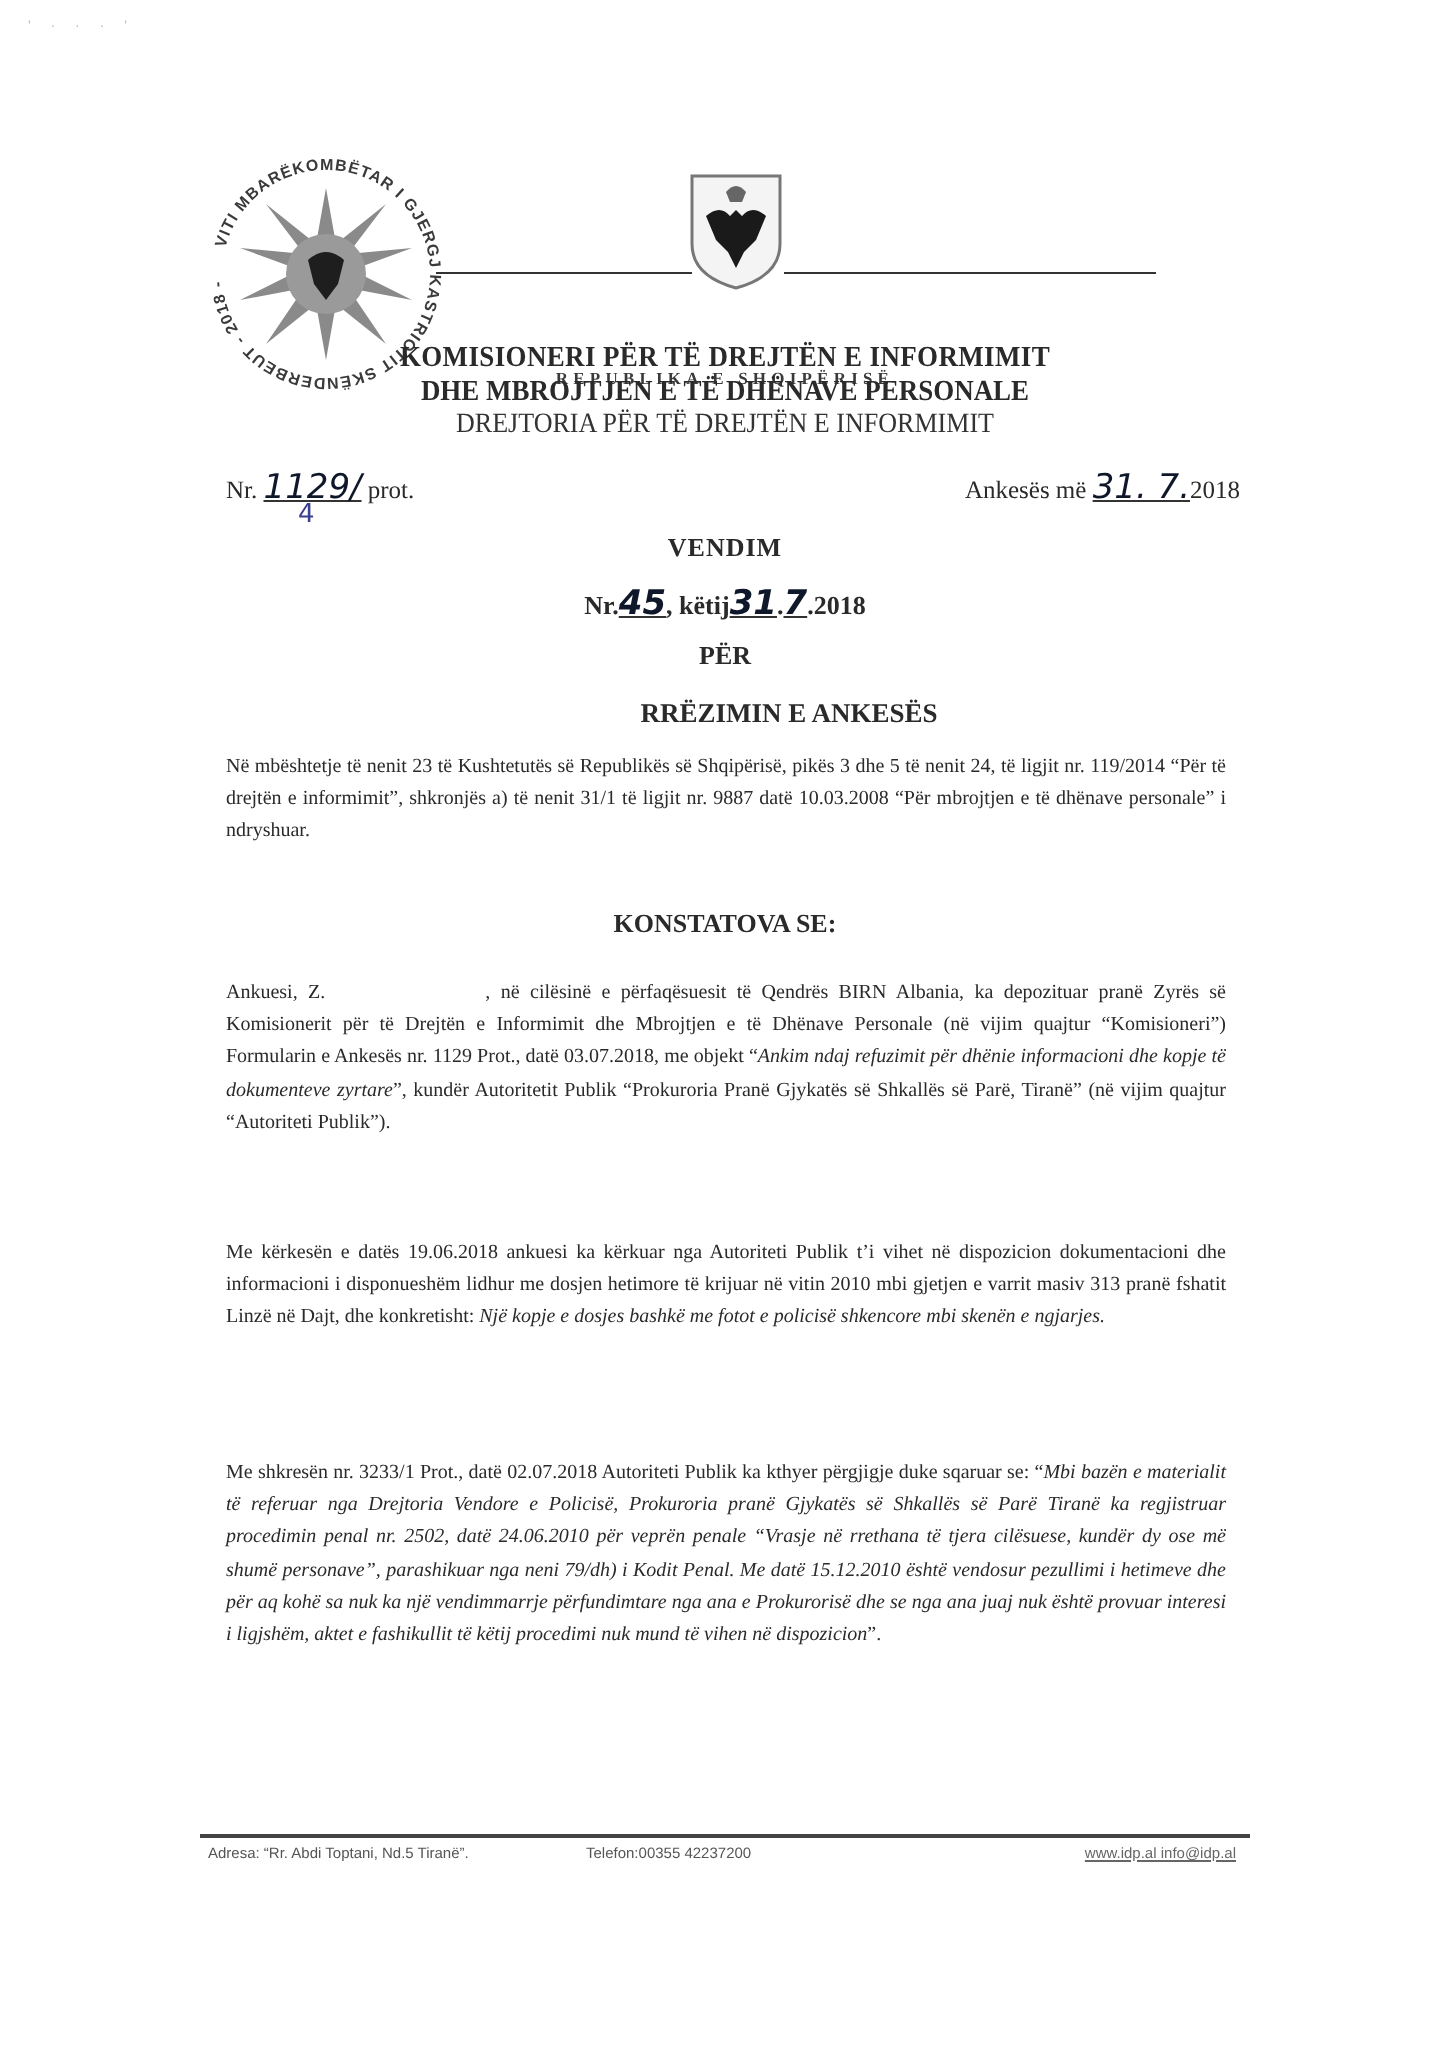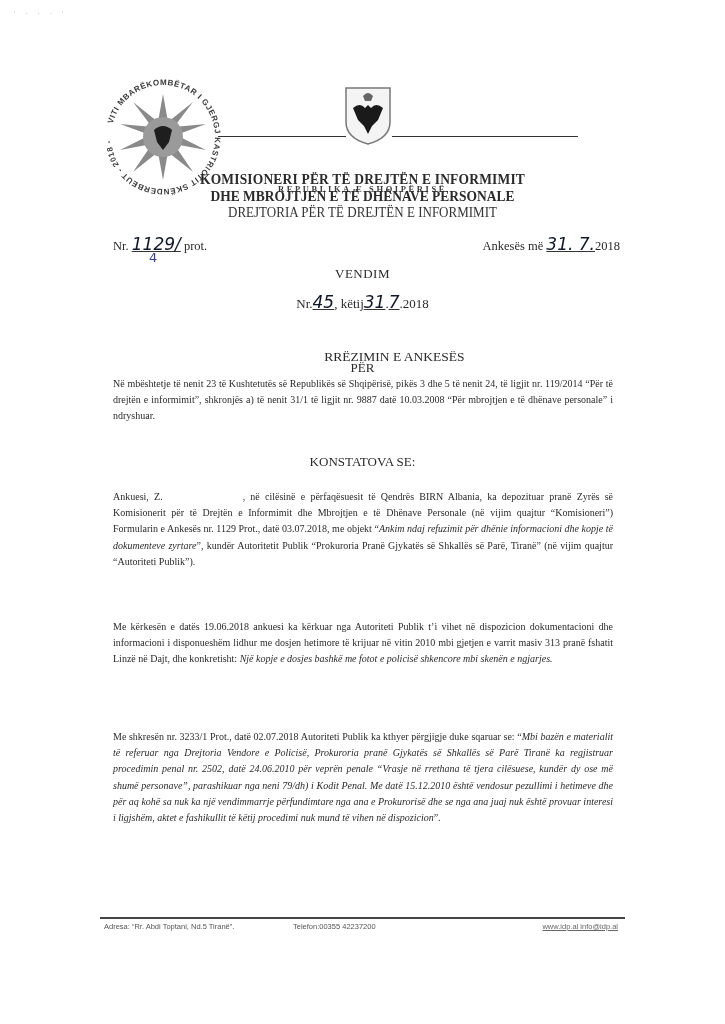--- a/index.html
+++ b/index.html
@@ -28,24 +28,24 @@
   .republika { top: 146px; margin-top: 38px; }
   .hline1, .hline2 { top: 136px; }
   .emblem { top: 86px; }
   .seal { top: 72px; }
 
   .ref-left { left: 113px; top: 234px; font-size: 12.5px; }
   .ref-right { right: 105px; top: 234px; font-size: 12.5px; }
   .hand { font-family: "DejaVu Sans", sans-serif; color: #0f172a; font-style: italic; text-decoration: underline; text-decoration-color: #333; font-size: 17px; }
   .slash-sub { left: 149px; top: 250px; font-family: "DejaVu Sans", sans-serif; color: #3b3f8f; font-size: 13px; }
 
-  .center { left: 0; width: 725px; text-align: center; font-weight: normal; }
+  .center { left: 0; width: 725px; text-align: center; font-weight: bold; }
   .vendim { top: 266px; font-size: 13px; letter-spacing: 0.5px; }
   .nr-line { top: 292px; font-size: 13px; }
-  .per { top: 320px; font-size: 13px; margin-top: 40px; }
+  .per { top: 320px; font-size: 13px; }
   .rrezimin { top: 349px; font-size: 13.5px; padding-left: 32px; }
 
   .para {
     left: 113px; width: 500px; font-size: 10px; line-height: 16.2px;
     text-align: justify;
   }
   .p1 { top: 376px; }
   .konstatova { top: 454px; font-size: 13px; }
   .p2 { top: 489px; }
   .p3 { top: 619px; }

